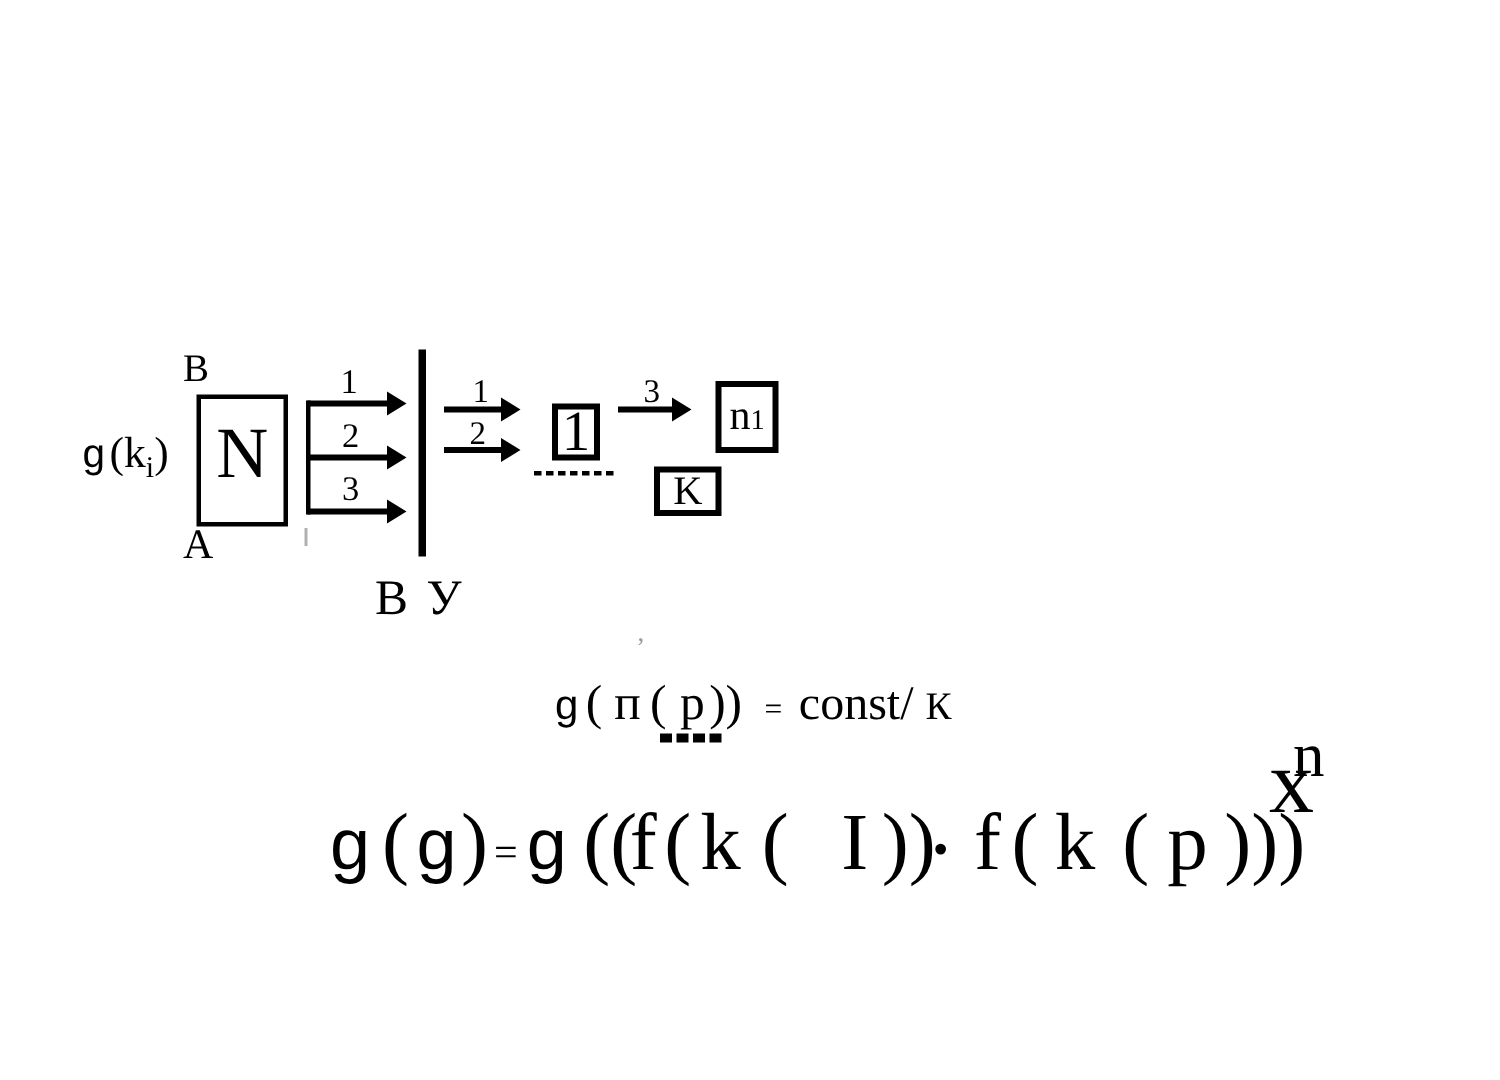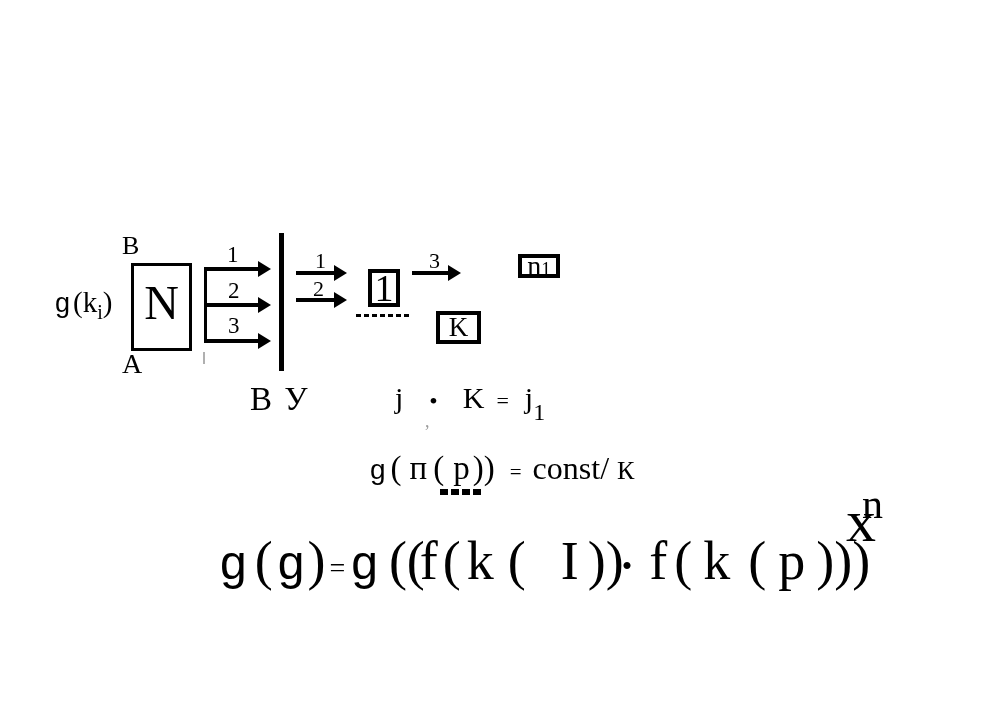--- a/index.html
+++ b/index.html
@@ -54,31 +54,30 @@
       <i style="width:5px;height:3px;"></i>
       <i style="width:5px;height:3px;"></i>
       <i style="width:5px;height:3px;"></i>
       <i style="width:5px;height:3px;"></i>
       <i style="width:5px;height:3px;"></i>
     </div>
 
   <div class="shaft" style="left:412px;top:271px;width:36px;"></div>
   <div class="t serif" style="left:429px;top:250px;font-size:22px;">3</div>
 
-  <div class="box" style="left:477px;top:254px;width:42px;height:24px;margin-left:41px;">
+  <div class="box" style="left:477px;top:254px;width:42px;height:48px;">
       <span class="serif lbl"><span style="font-size:28px;">n</span><span style="font-size:19px;">1</span></span>
     </div>
 
   <div class="box" style="left:436px;top:311px;width:45px;height:33px;">
       <span class="serif lbl" style="font-size:27px;">K</span>
     </div>
 
   <div class="t serif" style="left:250px;top:383px;font-size:33px;letter-spacing:2px;">В У</div>
 
-  <div class="t serif" style="left:395px;top:383px;font-size:30px;"><span>j</span><span style="font-size:24px;margin-left:26px;vertical-align:-1px;">•</span><span style="margin-left:25px;">K</span><span style="font-size:22px;margin-left:12px;">=</span><span style="margin-left:16px;">j</span><span style="font-size:24px;vertical-align:-12px;">1</span></div>
   <div class="t serif" style="left:425px;top:412px;font-size:18px;color:#999;">,</div>
 
   <div class="t serif" style="left:370px;top:452px;font-size:33px;"><span class="sans" style="font-size:28px;">g</span><span style="margin-left:5px;">(</span><span style="margin-left:8px;">п</span><span style="margin-left:6px;">(</span><span style="margin-left:9px;">p</span><span style="margin-left:3px;">))</span><span style="font-size:21px;margin-left:15px;">=</span><span style="font-size:32px;margin-left:11px;">const/</span><span style="font-size:26px;margin-left:8px;">К</span></div>
   <div class="dashes" style="left:440px;top:489px;gap:3px;">
       <i style="width:8px;height:6px;"></i>
       <i style="width:8px;height:6px;"></i>
       <i style="width:8px;height:6px;"></i>
       <i style="width:8px;height:6px;"></i>
     </div>
 

